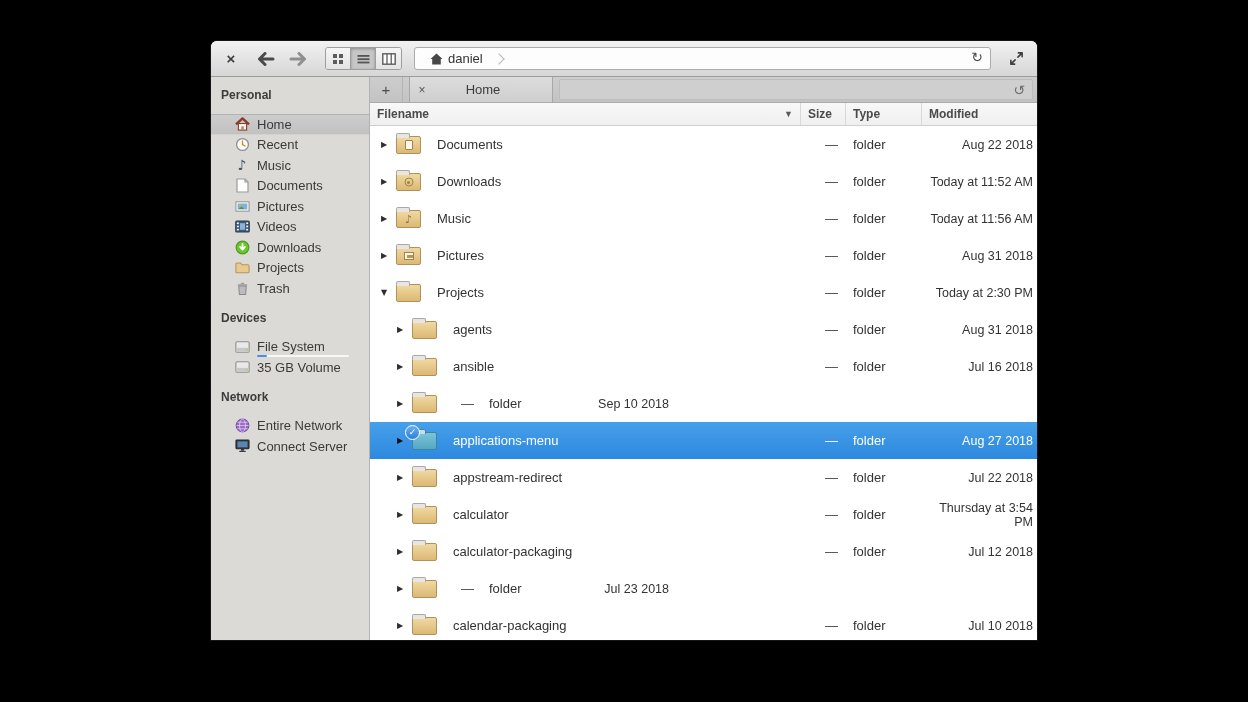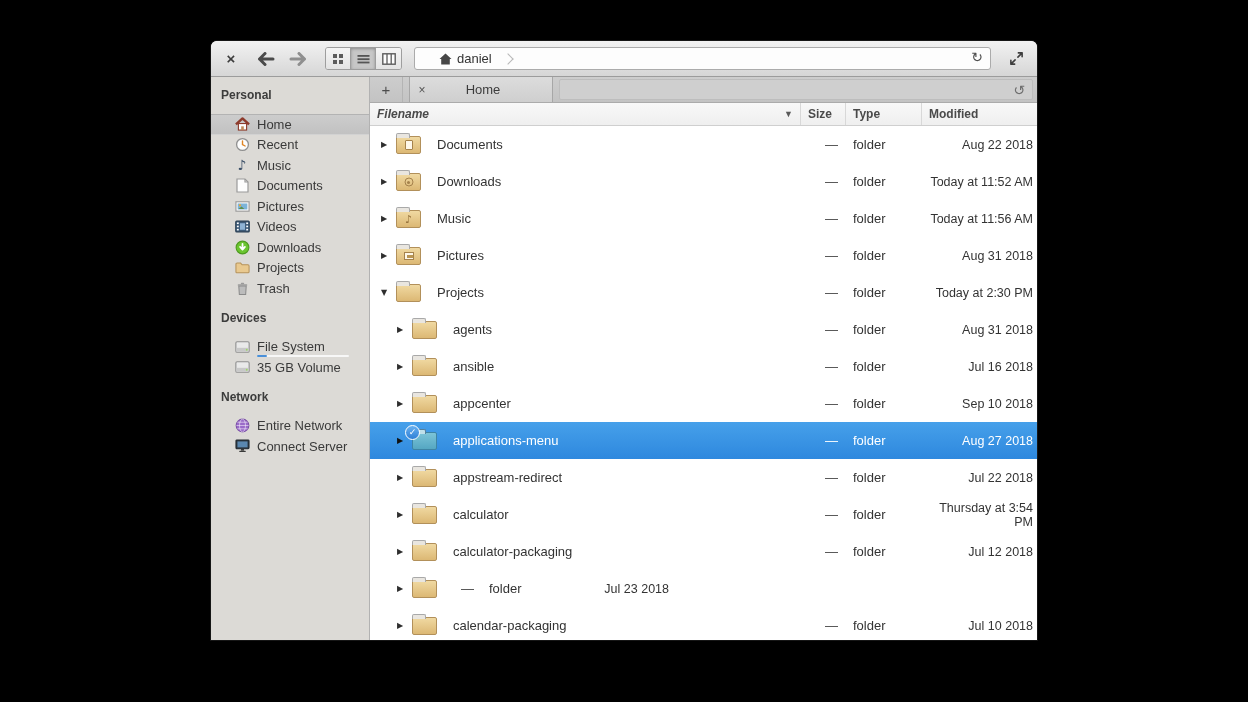--- a/index.html
+++ b/index.html
@@ -18,21 +18,21 @@
   .nav-btn { width:26px; height:24px; display:flex; align-items:center; justify-content:center; }
   .nav-back { margin-left:12px; } .nav-fwd { margin-left:6px; }
   .viewgroup { display:flex; margin-left:14px; border:1px solid #9e9e9e; border-radius:3px;
                overflow:hidden; background:#e8e8e8; }
   .viewbtn { width:25px; height:21px; display:flex; align-items:center; justify-content:center;
              background:linear-gradient(#f6f6f6,#e3e3e3); border-right:1px solid #9e9e9e; }
   .viewbtn:last-child { border-right:none; }
   .viewbtn.active { background:#c7c7c7; box-shadow:inset 0 1px 3px rgba(0,0,0,.3); }
   .pathbar { flex:1; height:23px; margin-left:12px; margin-right:12px; background:#fdfdfd;
              border:1px solid #ababab; border-radius:3px; display:flex; align-items:center;
-             position:relative; padding-left:24px; }
+             position:relative; padding-left:15px; }
   .path-home { display:flex; align-items:center; margin-right:5px; }
   .path-loc { font-size:13px; color:#333; }
   .path-chev { width:8px; height:8px; border-top:1.5px solid #b8b8b8; border-right:1.5px solid #b8b8b8;
                transform:rotate(45deg); margin-left:12px; margin-top:1px; }
   .refresh-btn { position:absolute; right:7px; top:1px; font-size:14px; color:#4f4f4f;
                  font-family:"DejaVu Sans",sans-serif; }
   .expand-btn { width:26px; height:24px; margin-right:8px; display:flex; align-items:center;
                 justify-content:center; }
 
   
@@ -70,21 +70,21 @@
   .tab-label { flex:1; text-align:center; padding-right:20px; }
   .tab-rest { flex:1; margin:2px 4px 2px 6px; background:#cfcfcf; border:1px solid #bdbdbd;
               border-radius:2px; display:flex; align-items:center; justify-content:flex-end; }
   .history-btn { font-family:"DejaVu Sans",sans-serif; font-size:14px; color:#6e6e6e;
                  padding-right:7px; line-height:1; }
 
   .colheader { height:23px; flex:0 0 23px; display:flex;
                background:linear-gradient(#f8f8f8,#efefef); border-bottom:1px solid #cfcfcf;
                font-size:12px; font-weight:bold; color:#4a4a4a; }
   .ch { line-height:22px; padding:0 7px; border-right:1px solid #d8d8d8; }
-  .ch-filename { flex:1; display:flex; justify-content:space-between; align-items:center;font-style:italic; }
+  .ch-filename { flex:1; display:flex; justify-content:space-between; align-items:center; }
   .ch-size { width:45px; } .ch-type { width:76px; } .ch-modified { width:115px; border-right:none; }
   .sort-arrow { font-size:9px; color:#5a5a5a; }
 
   .listarea { flex:1; background:#fff; overflow:hidden; }
   .row { height:37px; display:flex; align-items:center; font-size:13px; color:#333; }
   .row.selected { background:linear-gradient(#46a0ea,#2e88de); color:#fff; }
   .expander { width:14px; margin-left:7px; text-align:center; font-size:8px; color:#2e2e2e;
               font-family:"DejaVu Sans",sans-serif; flex:0 0 14px; }
   .row.selected .expander { color:#111; }
   .row.indent .expander { margin-left:23px; }
@@ -451,21 +451,20 @@
             <span class="cell-type">folder</span>
             <span class="cell-mod">Jul 16 2018</span>
           </div>
 
           <div class="row indent">
             <span class="expander">▶</span>
             <span class="icon-wrap">
 
               <span class="folder"><span></span></span>
             </span>
-            <span class="cell-name">appcenter</span>
             <span class="cell-size">—</span>
             <span class="cell-type">folder</span>
             <span class="cell-mod">Sep 10 2018</span>
           </div>
 
           <div class="row selected indent">
             <span class="expander">▶</span>
             <span class="icon-wrap">
               <span class="badge">✓</span>
               <span class="folder"><span></span></span>

